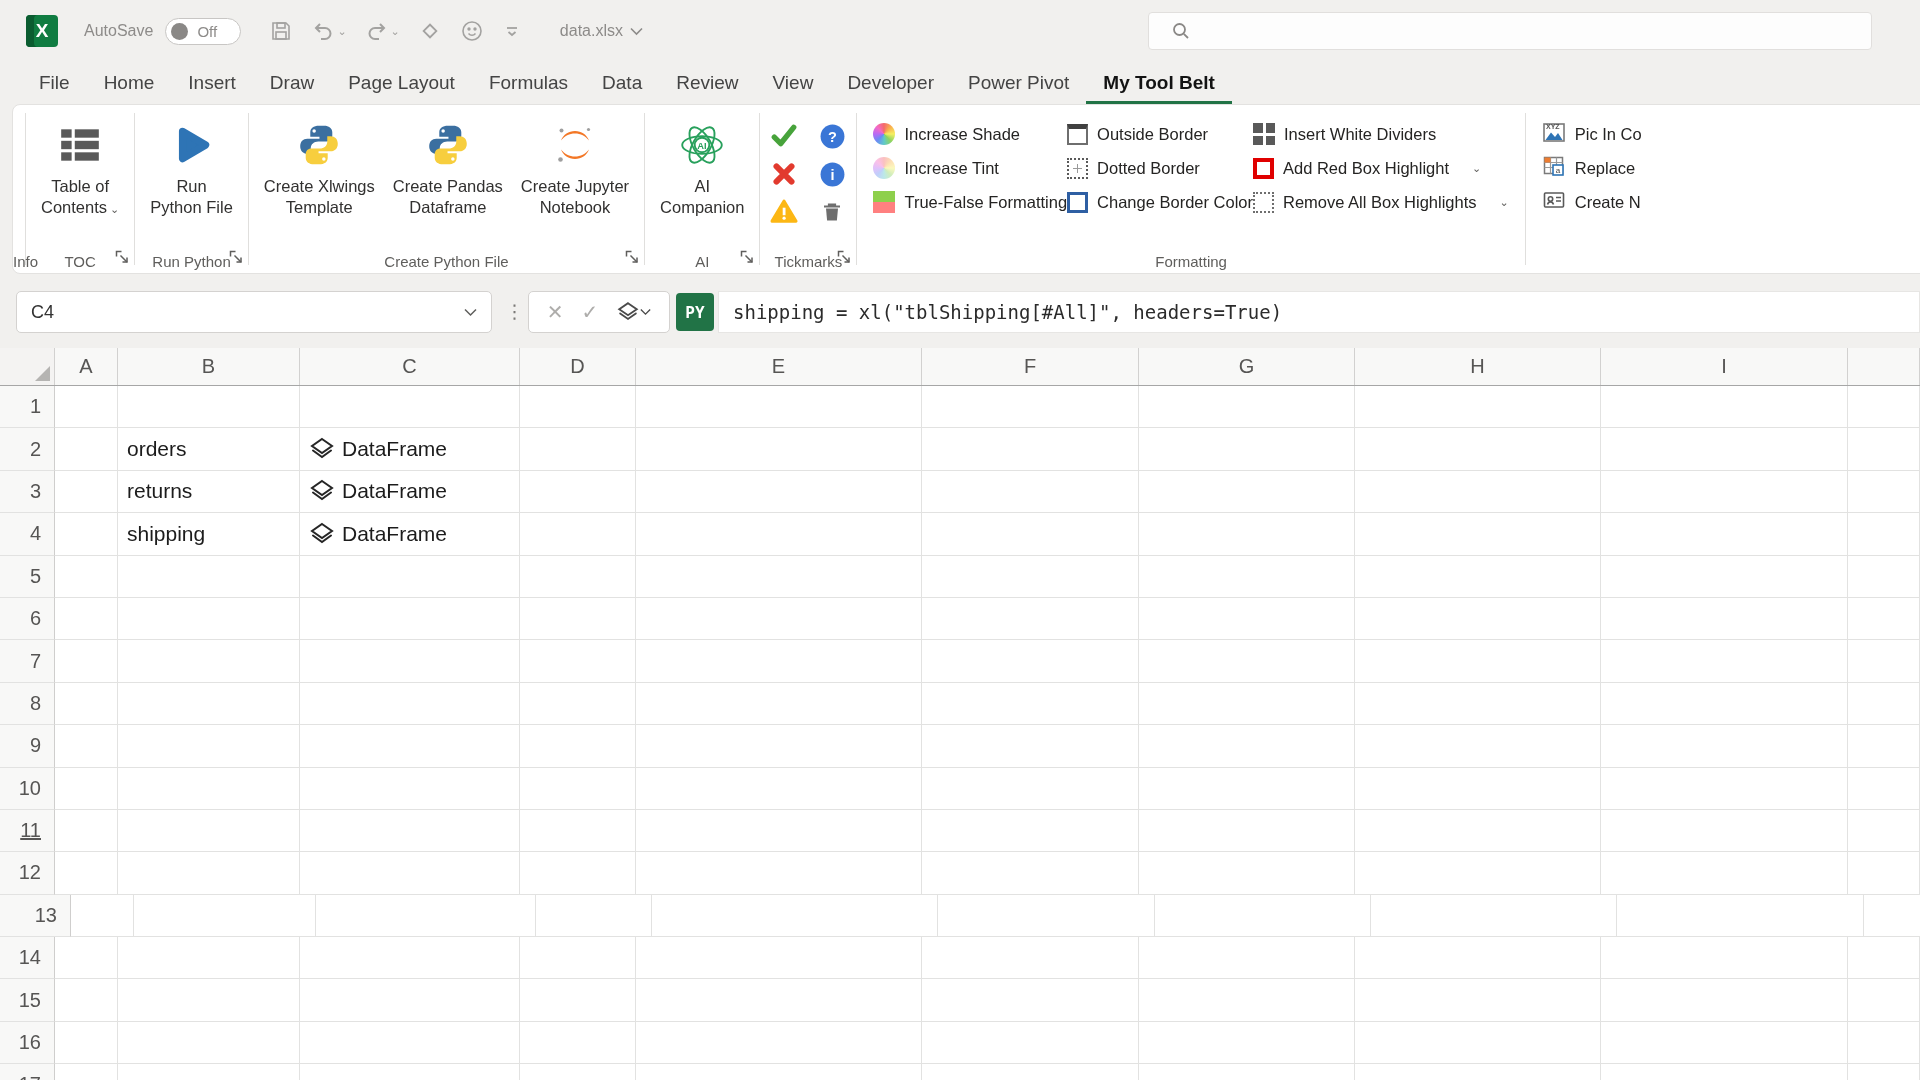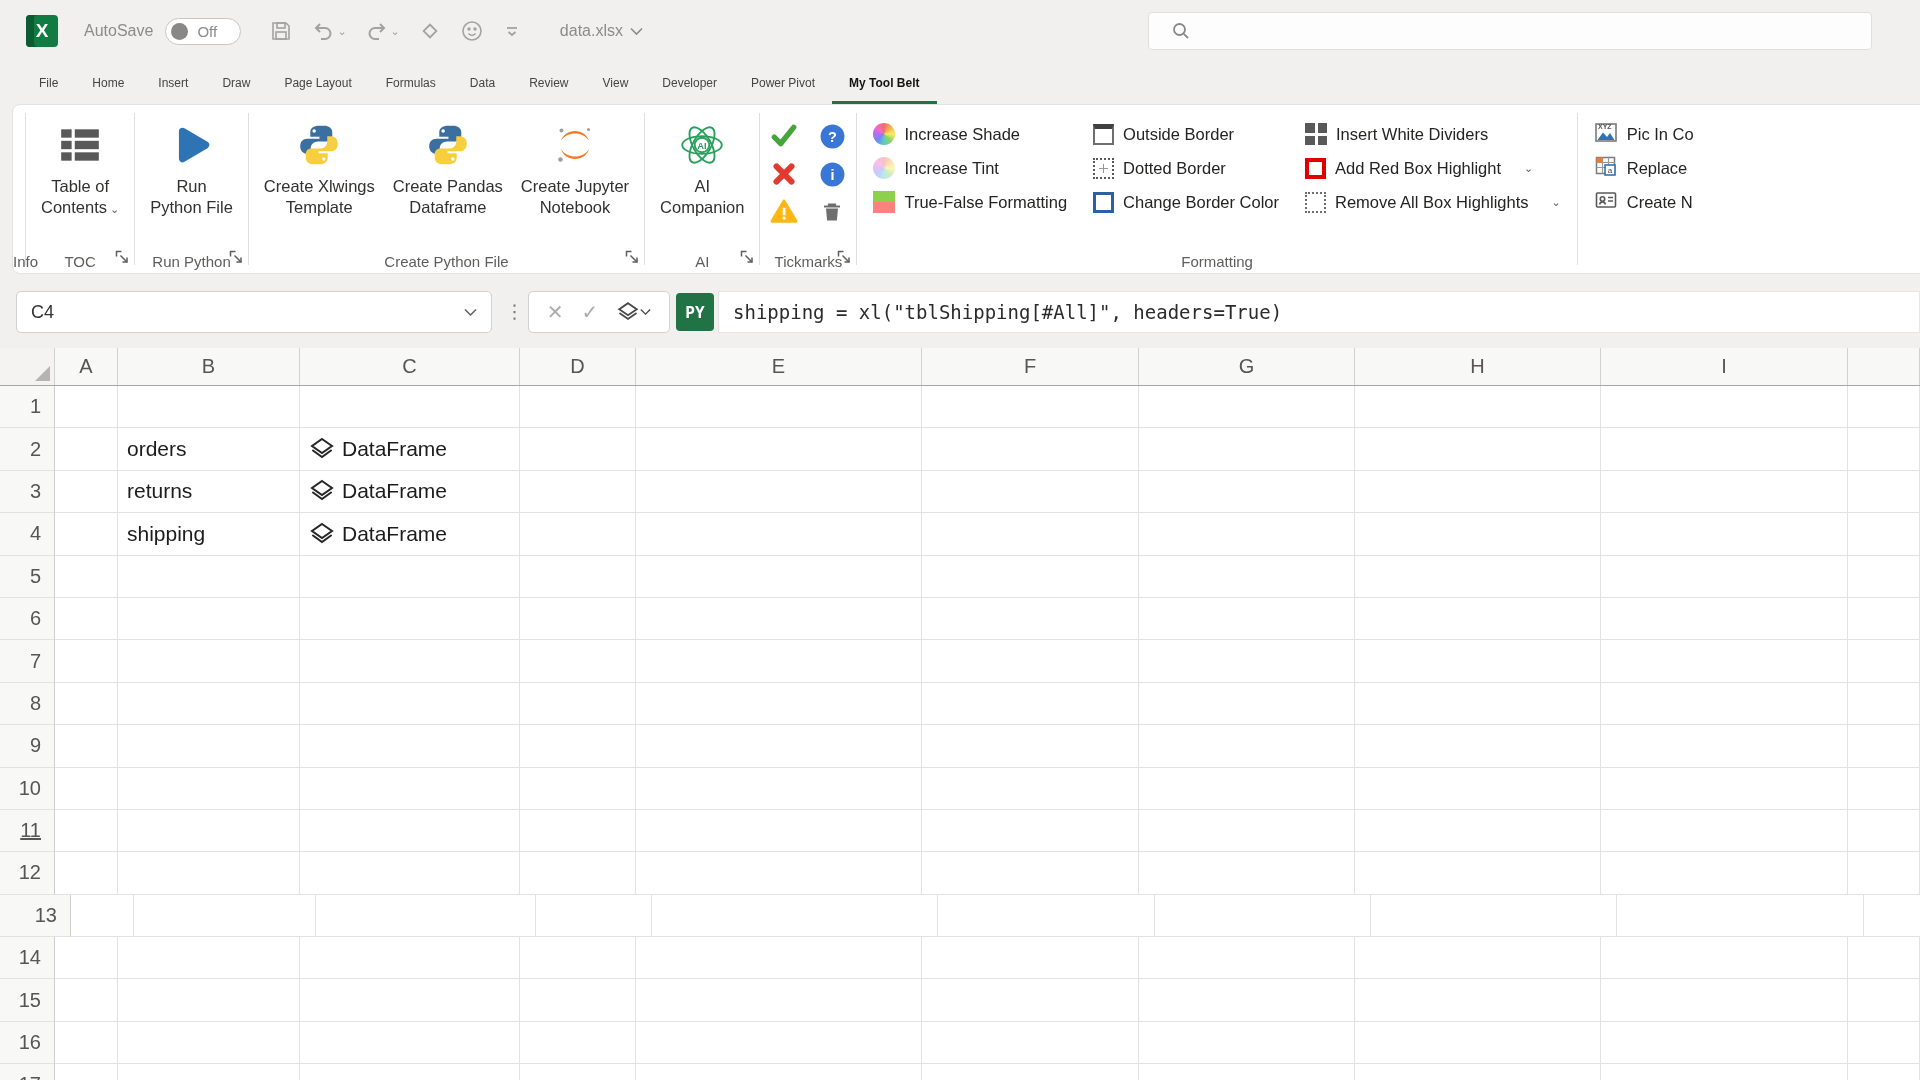--- a/index.html
+++ b/index.html
@@ -22,40 +22,40 @@
   .chev-sm{font-size:11px;color:#a3a2a0;margin-left:2px;}
   .filename{margin-left:34px;font-size:16px;color:#8d8b89;display:flex;align-items:center;gap:7px;}
   .searchbox{position:absolute;left:1148px;top:12px;width:724px;height:38px;background:#fdfdfd;
              border:1px solid #e1dfdd;border-radius:4px;display:flex;align-items:center;padding-left:22px;gap:14px;}
   .searchbox input{border:none;outline:none;background:transparent;font-size:17px;color:#6b6967;width:500px;
                    font-family:"Liberation Sans",sans-serif;}
   .searchbox input::placeholder{color:#a09e9c;}
 
   
   .tabrow{position:absolute;top:62px;left:0;width:1920px;height:42px;display:flex;align-items:stretch;padding-left:22px;}
-  .tab{display:flex;align-items:center;padding:0 17px;font-size:12px;color:#444;cursor:default;}
+  .tab{display:flex;align-items:center;padding:0 17px;font-size:19px;color:#444;cursor:default;}
   .tab.active{font-weight:700;color:#131313;box-shadow:inset 0 -3px 0 #217346;}
 
   
   .ribbonwrap{position:absolute;top:104px;left:0;width:1920px;height:172px;}
   .ribbon{position:absolute;left:12px;top:0;width:1960px;height:170px;background:#fff;border-radius:8px 0 0 8px;
           border:1px solid #e3e2e0;display:flex;}
   .rgroup{position:relative;display:flex;flex-direction:column;padding:8px 6px 26px 6px;}
   .gbody{flex:1;display:flex;align-items:flex-start;justify-content:center;}
   .gfooter{position:absolute;bottom:3px;left:0;right:0;text-align:center;font-size:15px;color:#5f5e5c;}
   .launcher{position:absolute;bottom:5px;right:5px;}
   .gdiv{width:1px;background:#e0dfdd;margin:8px 0;}
   .bigbtn{display:flex;flex-direction:column;align-items:center;padding:4px 9px;min-width:86px;}
   .bigicon{height:56px;display:flex;align-items:center;justify-content:center;}
   .biglbl{text-align:center;font-size:16.5px;line-height:21px;color:#323130;margin-top:3px;}
   .biglbl .chev{font-size:11px;color:#5f5e5c;margin-left:3px;}
   .tickgrid{display:grid;grid-template-columns:repeat(2,36px);grid-auto-rows:38px;column-gap:12px;margin-top:4px;
             align-items:center;justify-items:center;}
   .tickbtn{display:flex;align-items:center;justify-content:center;width:34px;height:34px;}
-  .fmtcols{display:flex;gap:26px;padding:4px 10px 0 10px;}
+  .fmtcols{display:flex;padding:4px 10px 0 10px;}
   .fmtcol{display:flex;flex-direction:column;}
   .smallbtn{display:flex;align-items:center;gap:9px;height:34px;font-size:16.5px;color:#252423;white-space:nowrap;}
   .smallbtn .chev{font-size:11px;color:#5f5e5c;margin-left:14px;}
   
   .wheel{width:22px;height:22px;border-radius:50%;
          background:conic-gradient(#f46a6a,#f9b24e,#f6ef62,#8fd460,#5fc9c9,#6a8df4,#b86af4,#f46ac6,#f46a6a);}
   .wheel.tint{opacity:.42;}
   .tficon{width:22px;height:22px;background:linear-gradient(#8ed04c 50%,#ff8080 50%);}
   .obicon{width:21px;height:21px;border:2px solid #6e6e6e;border-top:5px solid #404040;background:#fff;}
   .dbicon{width:21px;height:21px;border:2px dotted #595959;background:

